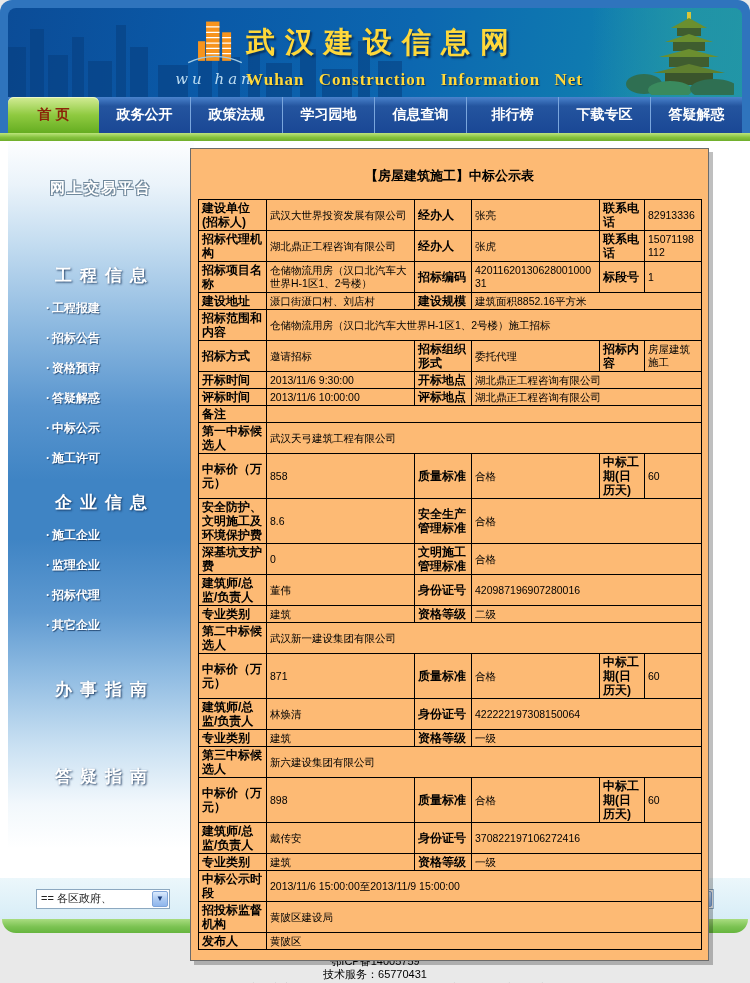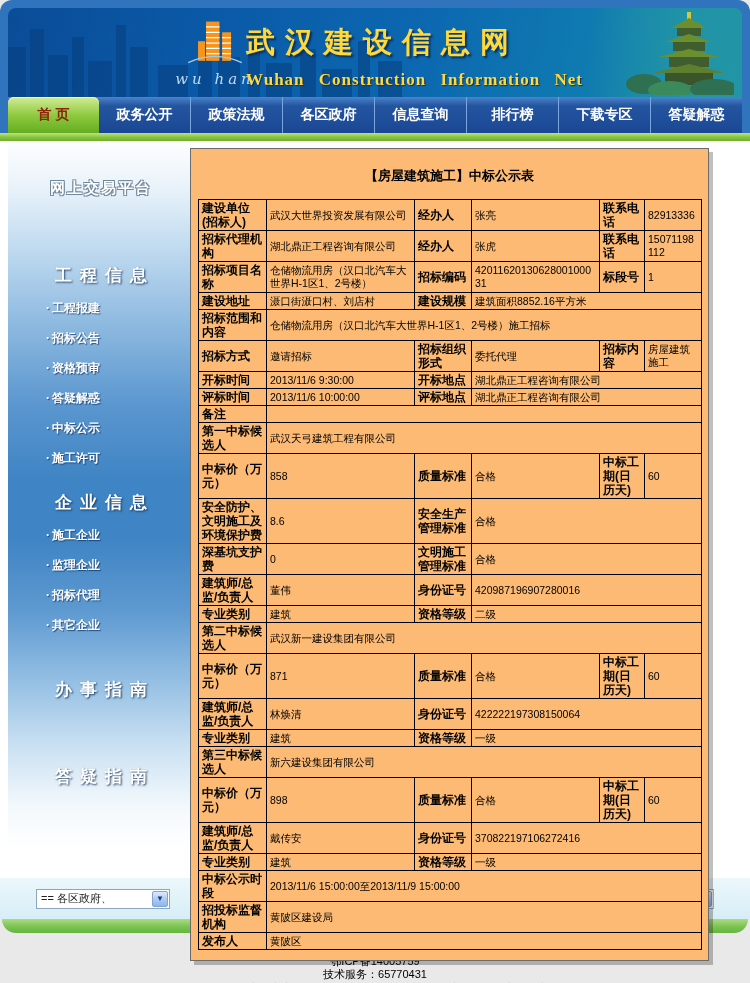--- a/index.html
+++ b/index.html
@@ -149,21 +149,21 @@
     </div>
     <div class="banner-titles">
       <div class="site-title">武汉建设信息网</div>
       <div class="site-subtitle">Wuhan Construction Information Net</div>
     </div>
   </div>
   <div class="navbar" id="nav-tabs">
       <div class="tab active">首 页</div>
       <div class="tab">政务公开</div>
       <div class="tab">政策法规</div>
-      <div class="tab">各区政府</div>
+      <div class="tab">学习园地</div>
       <div class="tab">信息查询</div>
       <div class="tab">排行榜</div>
       <div class="tab">下载专区</div>
       <div class="tab">答疑解惑</div>
     </div>
 </div>
 <div class="green-strip"></div>
 
 <div class="main">
   <div class="sidebar">

